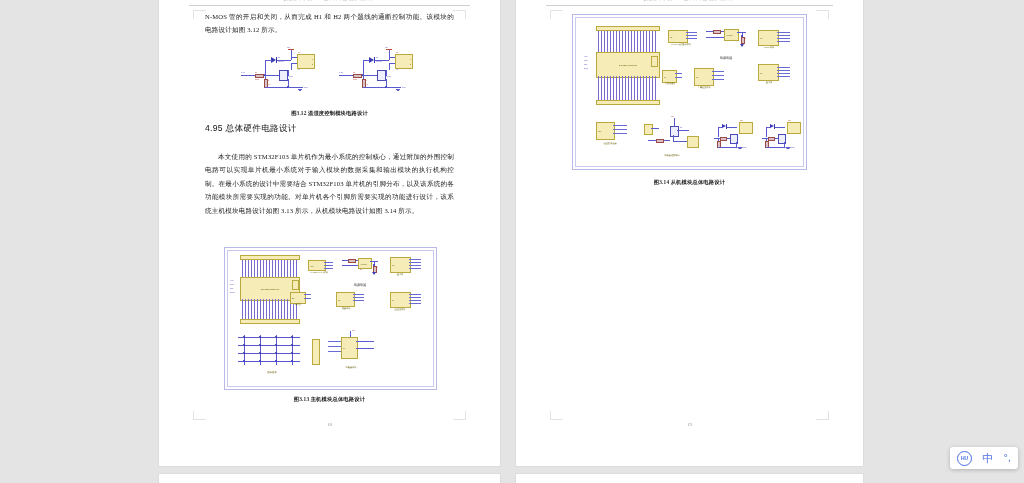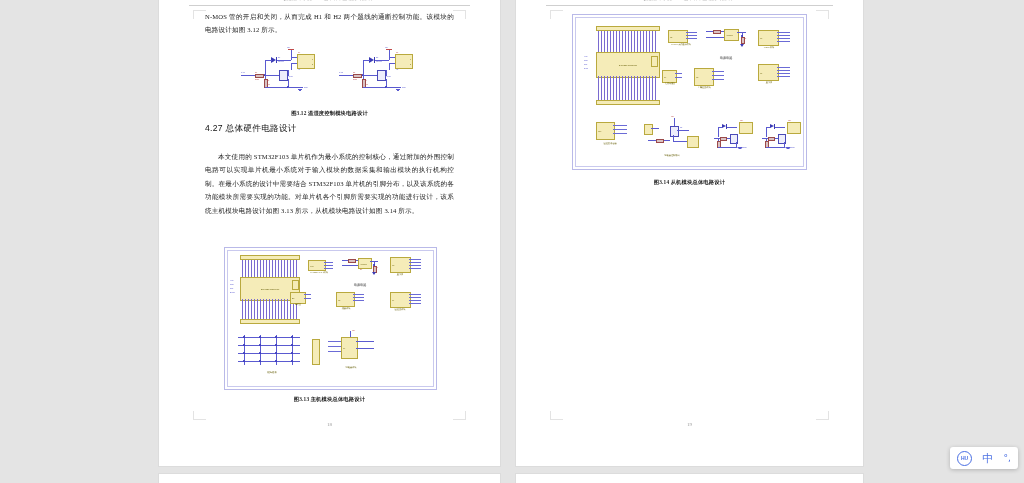--- a/index.html
+++ b/index.html
@@ -250,21 +250,21 @@
             <i style="width:6px;top:2.5px;"></i>
             <i style="width:4px;top:4px;"></i>
             <i style="width:2px;top:5.2px;"></i>
           </div>
           <div class="nm" style="left:63px;top:39.5px;">GND</div>
         </div>
       </div>
 
       <div class="fig-cap" style="top:116px;">图3.12 温湿度控制模块电路设计</div>
 
-      <div class="sec-head" style="left:46px;top:129px;">4.27  总体硬件电路设计</div>
+      <div class="sec-head" style="left:46px;top:129px;">4.95  总体硬件电路设计</div>
 
       <div class="body-text indent" style="left:46px;top:156px;width:249px;">本文使用的 STM32F103 单片机作为最小系统的控制核心，通过附加的外围控制电路可以实现单片机最小系统对于输入模块的数据采集和输出模块的执行机构控制。在最小系统的设计中需要结合 STM32F103 单片机的引脚分布，以及该系统的各功能模块所需要实现的功能。对单片机各个引脚所需要实现的功能进行设计，该系统主机模块电路设计如图 3.13 所示，从机模块电路设计如图 3.14 所示。</div>
 
       <div class="sch" style="left:65px;top:253px;width:213px;height:143px;">
         <div class="sch-frame"></div>
         <div class="sch-frame2"></div>
 
         <div class="strip" style="left:16px;top:10px;width:58px;height:20px;">
           <i style="left:2px"></i>
             <i style="left:5px"></i>

